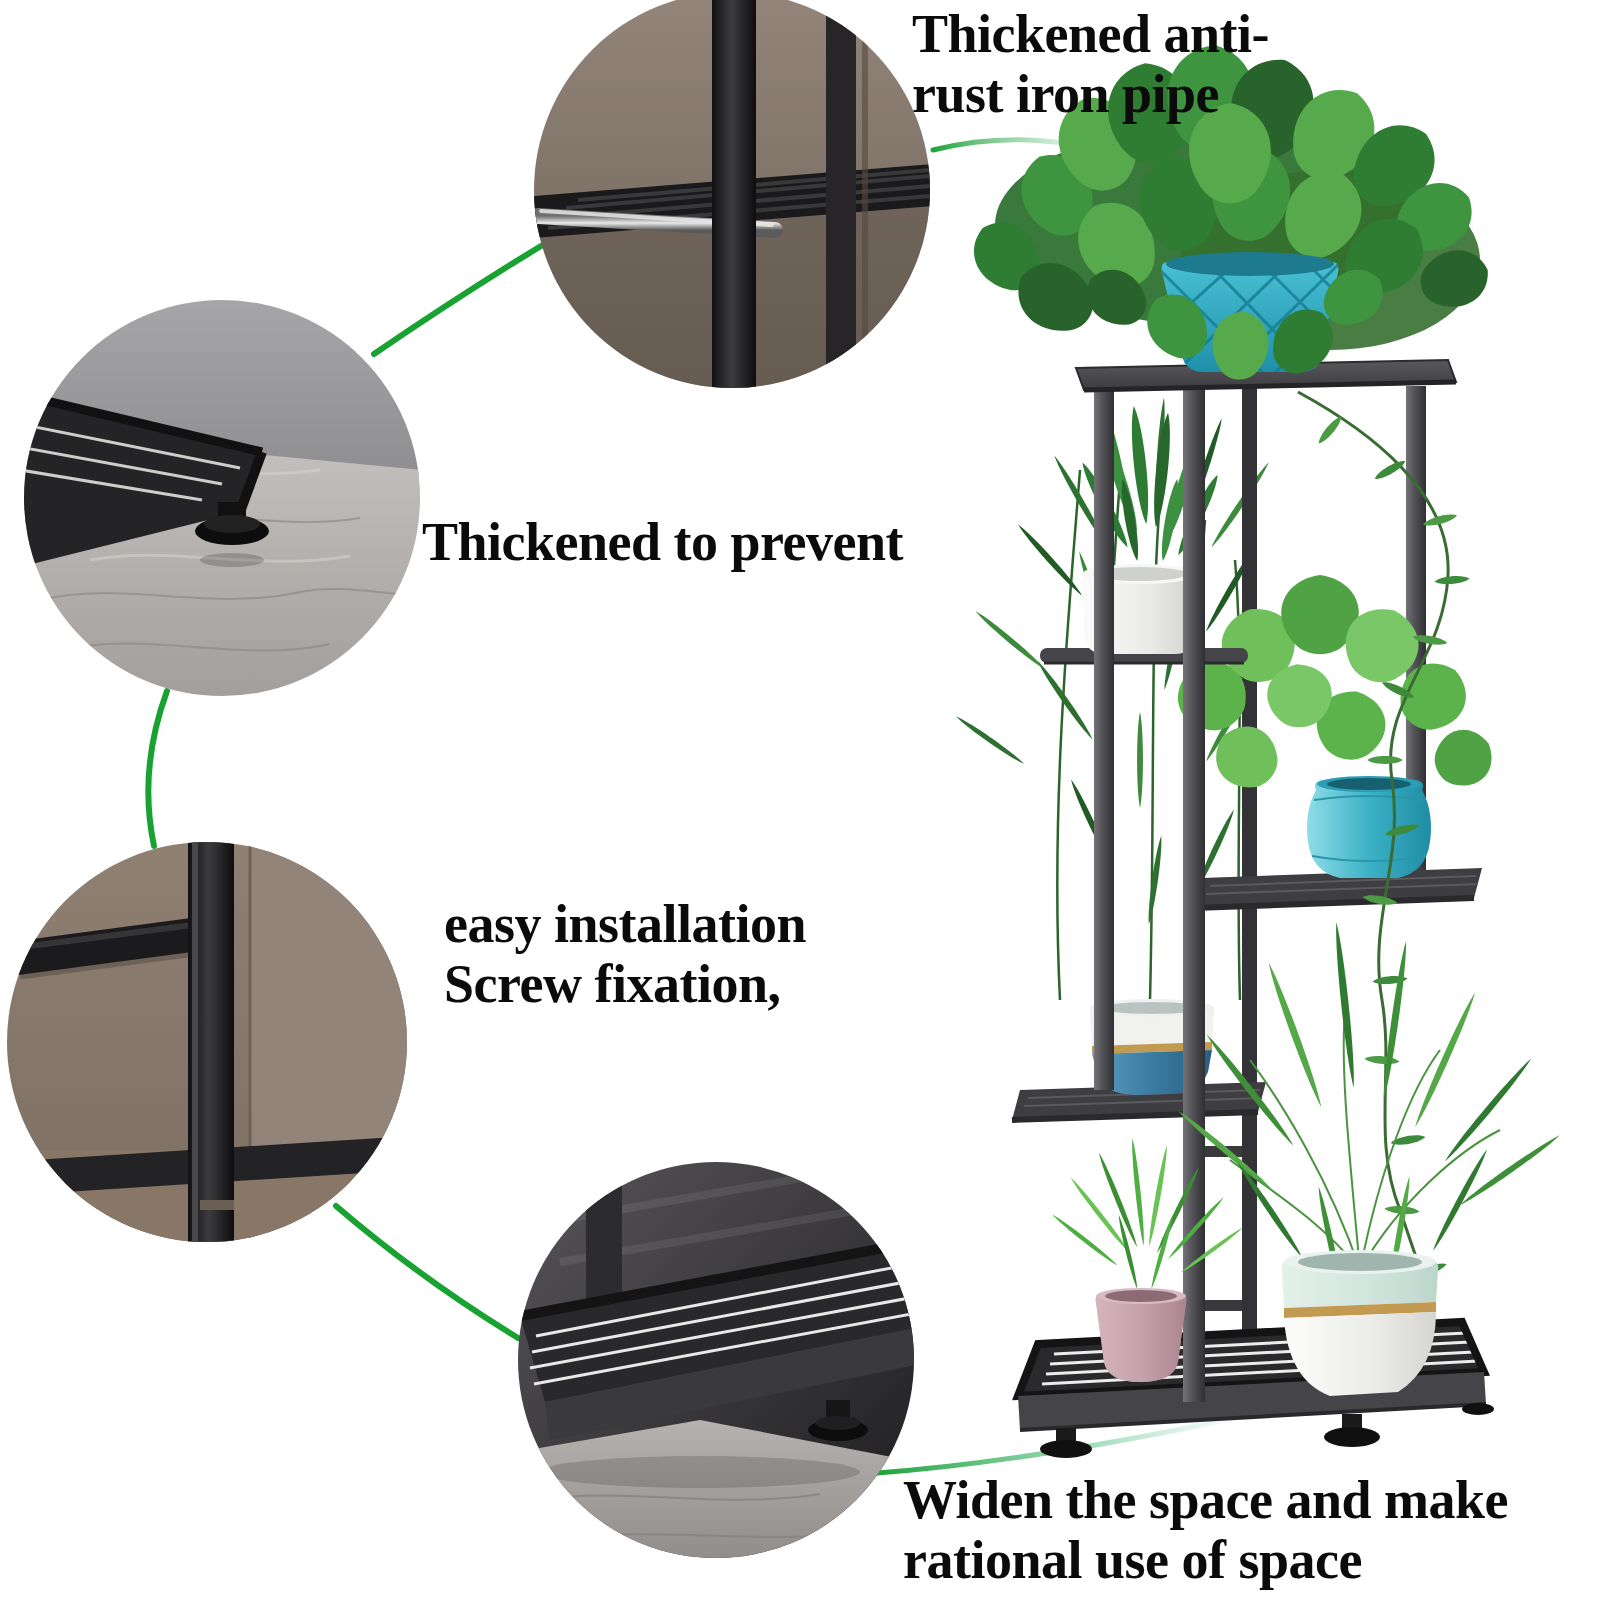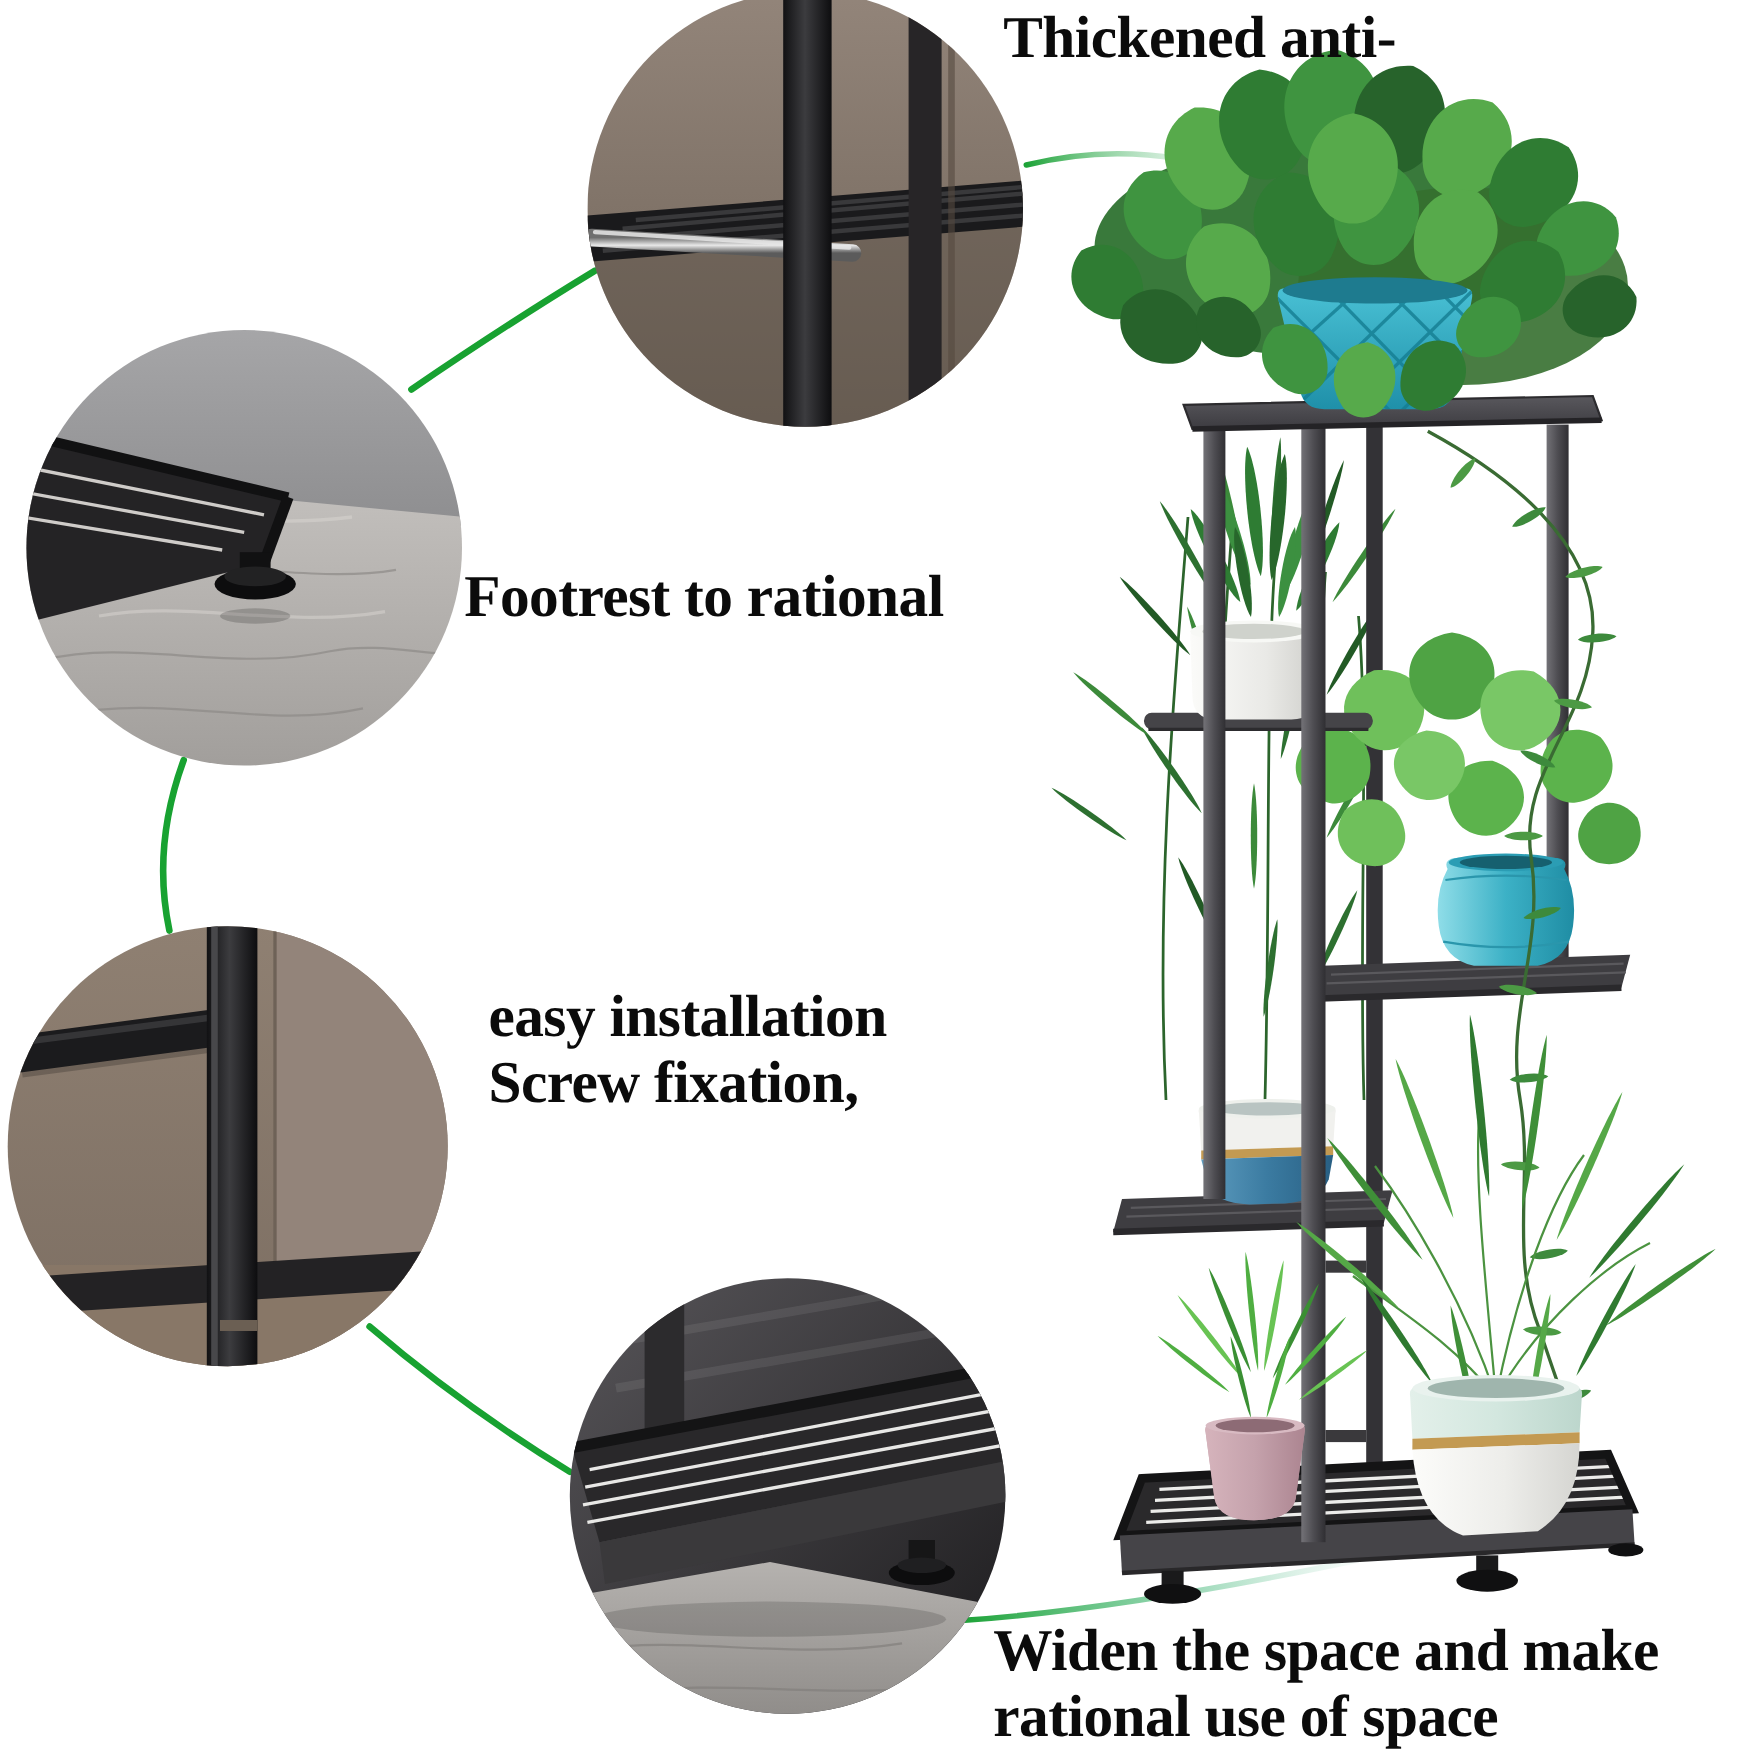--- a/index.html
+++ b/index.html
@@ -469,23 +469,24 @@
       <ellipse cx="1066" cy="1449" rx="26" ry="9" fill="#101011"></ellipse>
       <rect x="1342" y="1414" width="20" height="16" fill="#1a1a1b"></rect>
       <ellipse cx="1352" cy="1437" rx="28" ry="10" fill="#101011"></ellipse>
       <ellipse cx="1478" cy="1409" rx="16" ry="6" fill="#101011"></ellipse>
     </g>
   </g>
 </svg>
 
   <div class="t" style="left:912px; top:4px">
     <div>Thickened anti-</div>
+    <div>rust iron pipe</div>
   </div>
   <div class="t" style="left:422px; top:512px">
-    <div>Footrest to rational</div>
+    <div>Thickened to prevent</div>
   </div>
   <div class="t" style="left:444px; top:894px">
     <div>easy installation</div>
     <div>Screw fixation,</div>
   </div>
   <div class="t" style="left:903px; top:1470px">
     <div>Widen the space and make</div>
     <div>rational use of space</div>
   </div>
 

